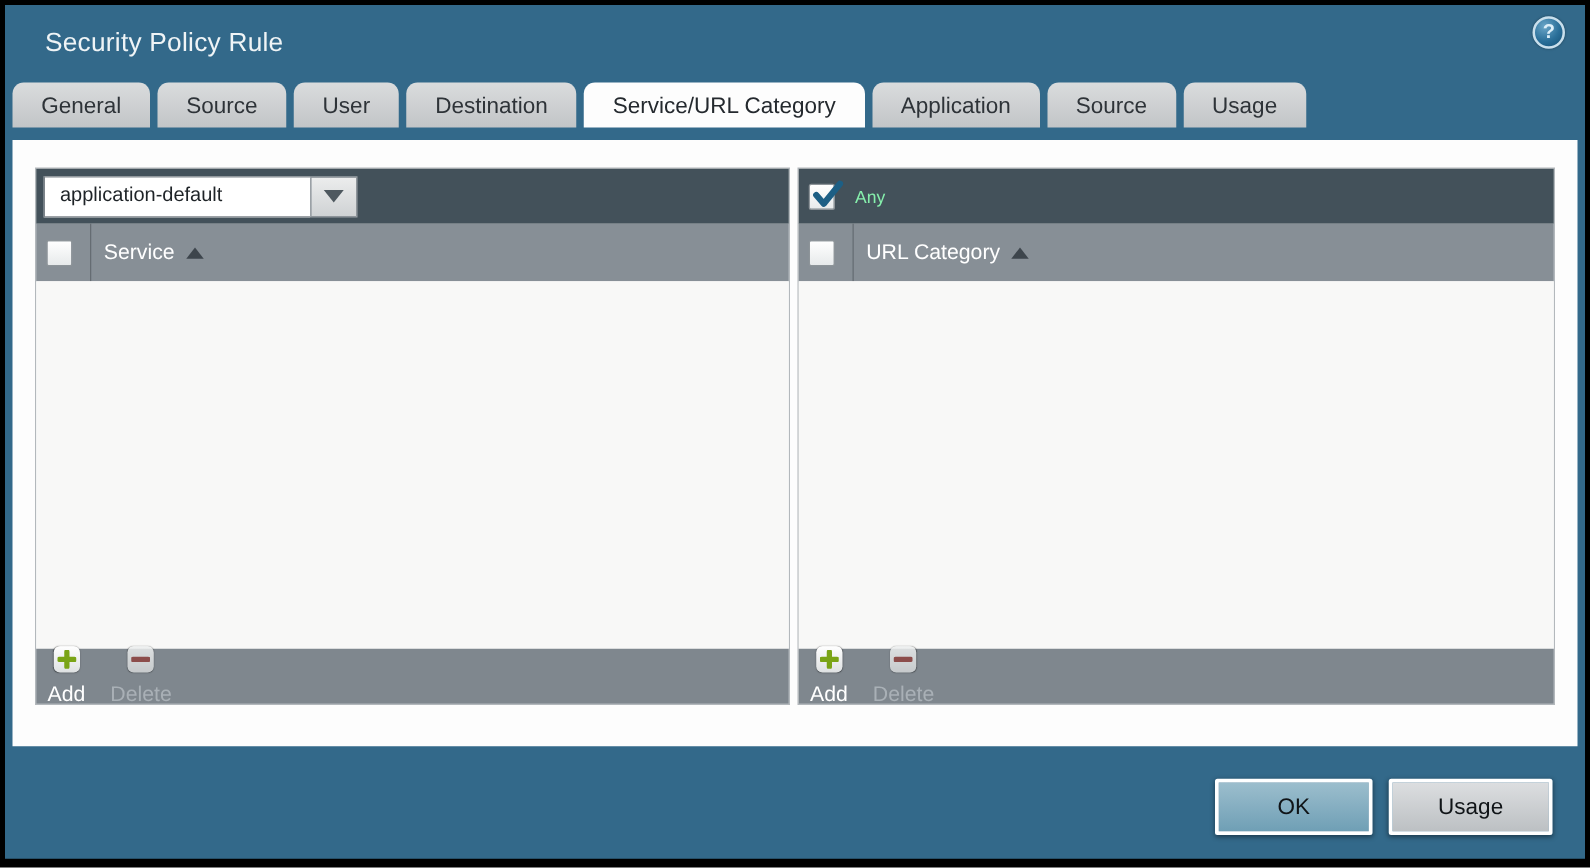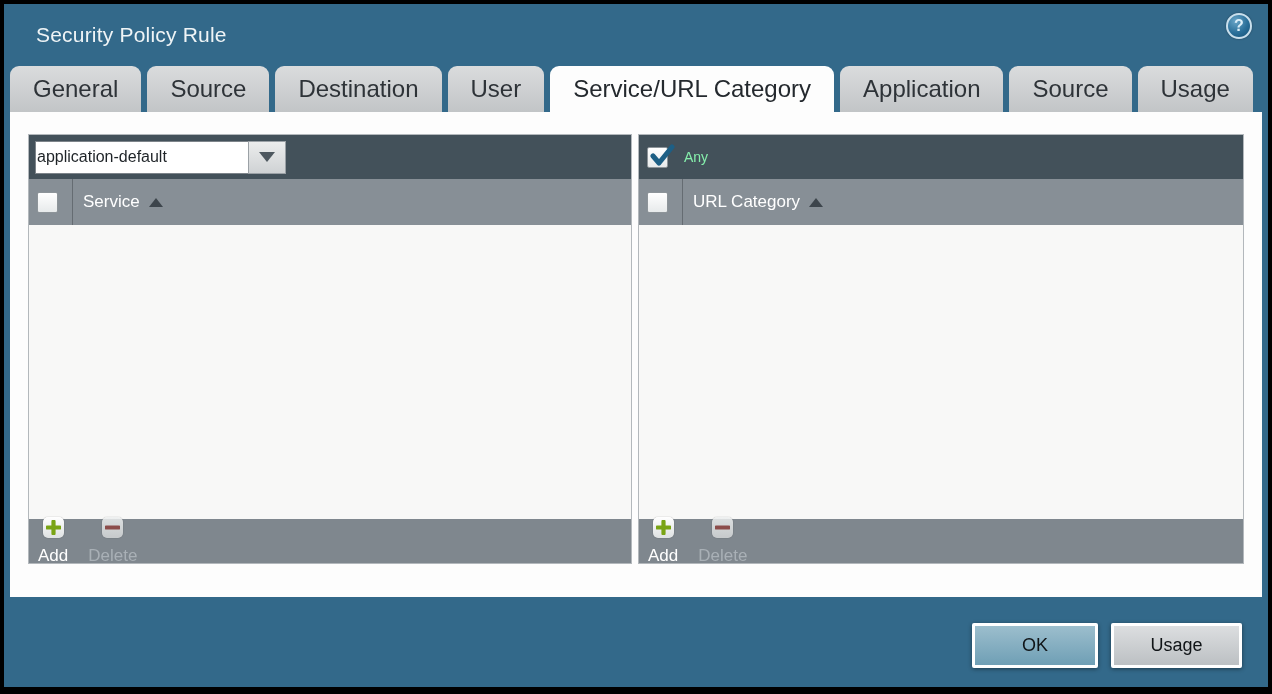--- a/index.html
+++ b/index.html
@@ -20,24 +20,24 @@
   .help { position:absolute; right:16px; top:9px; width:26px; height:26px; border-radius:50%;
     background:radial-gradient(circle at 35% 28%, #6aa6c8 0%, #2a6f99 55%, #134f75 100%);
     border:2px solid #c9dfec; color:#dcEFF9; color:#dceff9;
     display:flex; align-items:center; justify-content:center;
     font-size:16px; font-weight:bold; cursor:pointer;
     box-shadow:0 0 2px rgba(0,0,0,.4);
   }
   
   .tabstrip { position:absolute; left:6px; top:62px; height:46px; display:flex; }
   .tab {
-    height:46px; display:flex; align-items:center; padding:0 23px; margin-right:6px;
+    height:36px; display:flex; align-items:center; padding:0 23px; margin-right:6px;
     background:linear-gradient(#dadcdd, #c2c5c7);
     border-radius:9px 9px 0 0;
-    font-size:24px; color:#2e3338; cursor:pointer; white-space:nowrap;
+    font-size:18px; color:#2e3338; cursor:pointer; white-space:nowrap;
   }
   .tab.active { background:#fdfdfd; color:#24292e; }
   
   .content {
     position:absolute; left:6px; right:6px; top:108px; height:485px;
     background:#fdfdfd; padding:22px 18px 0 18px; display:flex; gap:6px;
   }
   .panel { height:430px; display:flex; flex-direction:column; border:1px solid #b3b8bc; background:#f8f8f7; }
   .panel-left { width:604px; }
   .panel-right { flex:1; }
@@ -53,21 +53,21 @@
   }
   .cb svg { position:absolute; left:1px; top:-4px; }
   .cb-cell { width:26px; margin:0 0 0 8px; display:flex; }
   .hdr .divider { width:1px; height:100%; background:rgba(60,66,72,.45); margin:0 10px 0 9px; }
   .sort-asc { width:0; height:0; border-left:7px solid transparent; border-right:7px solid transparent;
     border-bottom:9px solid #3d454c; margin-left:9px; display:inline-block; }
   
   .dropdown { display:flex; margin-left:6px; height:33px; }
   .dropdown input {
     width:213px; height:33px; border:1px solid #7d848a; border-right:none;
-    font-family:"Liberation Sans", sans-serif; font-size:16px; padding:0 1px; color:#1e2327;
+    font-family:"Liberation Sans", sans-serif; font-size:16px; padding:0 12px; color:#1e2327;
     outline:none; background:#fff;
   }
   .dd-btn {
     width:38px; height:33px; background:linear-gradient(#eceded, #cfd2d4);
     border:1px solid #9ba1a6; display:flex; align-items:center; justify-content:center; cursor:pointer;
   }
   .caret-down { width:0; height:0; border-left:8px solid transparent; border-right:8px solid transparent;
     border-top:10px solid #4e585f; }
   
   .ft-btn { display:flex; align-items:center; gap:8px; cursor:pointer; font-size:17px;flex-direction:column; }
@@ -100,24 +100,24 @@
   </div>
 
   <div class="tabstrip">
     <div class="tab">
         <span>General</span>
       </div>
     <div class="tab">
         <span>Source</span>
       </div>
     <div class="tab">
+        <span>User</span>
+      </div>
+    <div class="tab">
         <span>Destination</span>
-      </div>
-    <div class="tab">
-        <span>User</span>
       </div>
     <div class="tab active">
         <span>Service/URL Category</span>
       </div>
     <div class="tab">
         <span>Application</span>
       </div>
     <div class="tab">
         <span>Source</span>
       </div>

